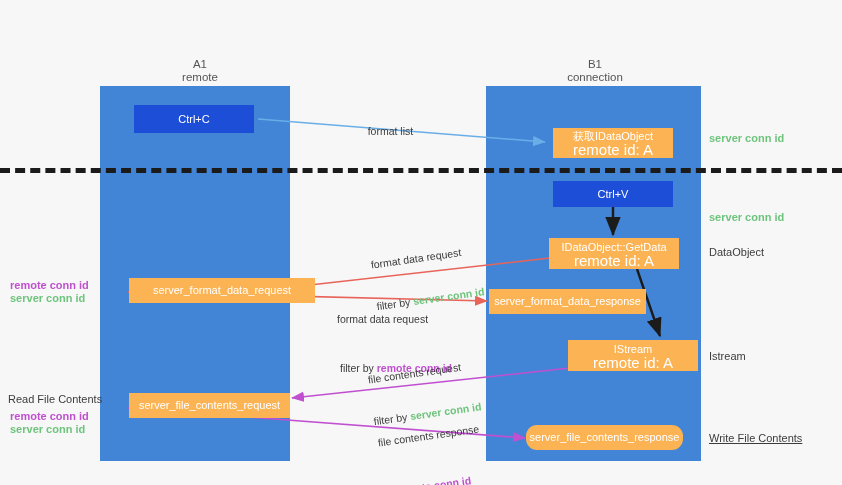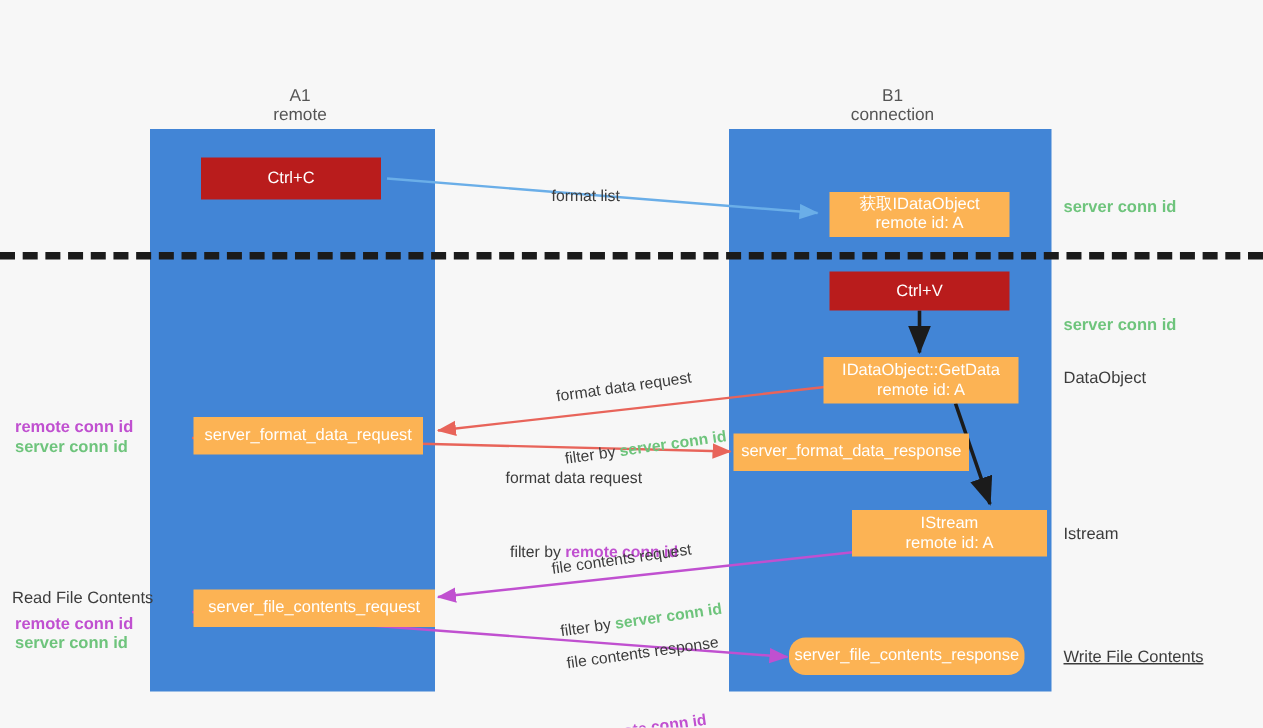--- a/index.html
+++ b/index.html
@@ -54,23 +54,23 @@
     flex-direction: column;
     align-items: center;
     justify-content: center;
     color: #ffffff;
     font-size: 11px;
     line-height: 13px;
     text-align: center;
     box-sizing: border-box;
     white-space: pre;
   }
-  .box.green { background: #b91c1c; }
+  .box.green { background: #1d4ed8; }
   .box.orange { background: #fcb354; }
-  .box .l2 { font-size: 11px; text-align: center; }
+  .box .l2 { font-size: 15px; text-align: center; }
 
   
   .dashed {
     left: 0; top: 168px;
     width: 842px; height: 0;
     border-top: 5px dashed #1b1b1b;
   }
 
   
   .side-label {
@@ -159,21 +159,21 @@
 
   <div class="abs box green" style="left:553px; top:181px; width:120px; height:26px;">
     <span>Ctrl+V</span>
   </div>
 
   <div class="abs box orange" style="left:549px; top:238px; width:130px; height:31px;">
     <span>IDataObject::GetData</span>
     <span class="l2">remote id: A</span>
   </div>
 
-  <div class="abs box orange" style="left:129px; top:278px; width:153px; height:25px;">
+  <div class="abs box orange" style="left:129px; top:278px; width:186px; height:25px;">
     <span>server_format_data_request</span>
   </div>
 
   <div class="abs box orange" style="left:489px; top:289px; width:157px; height:25px;">
     <span>server_format_data_response</span>
   </div>
 
   <div class="abs box orange" style="left:568px; top:340px; width:130px; height:31px;">
     <span>IStream</span>
     <span class="l2">remote id: A</span>

